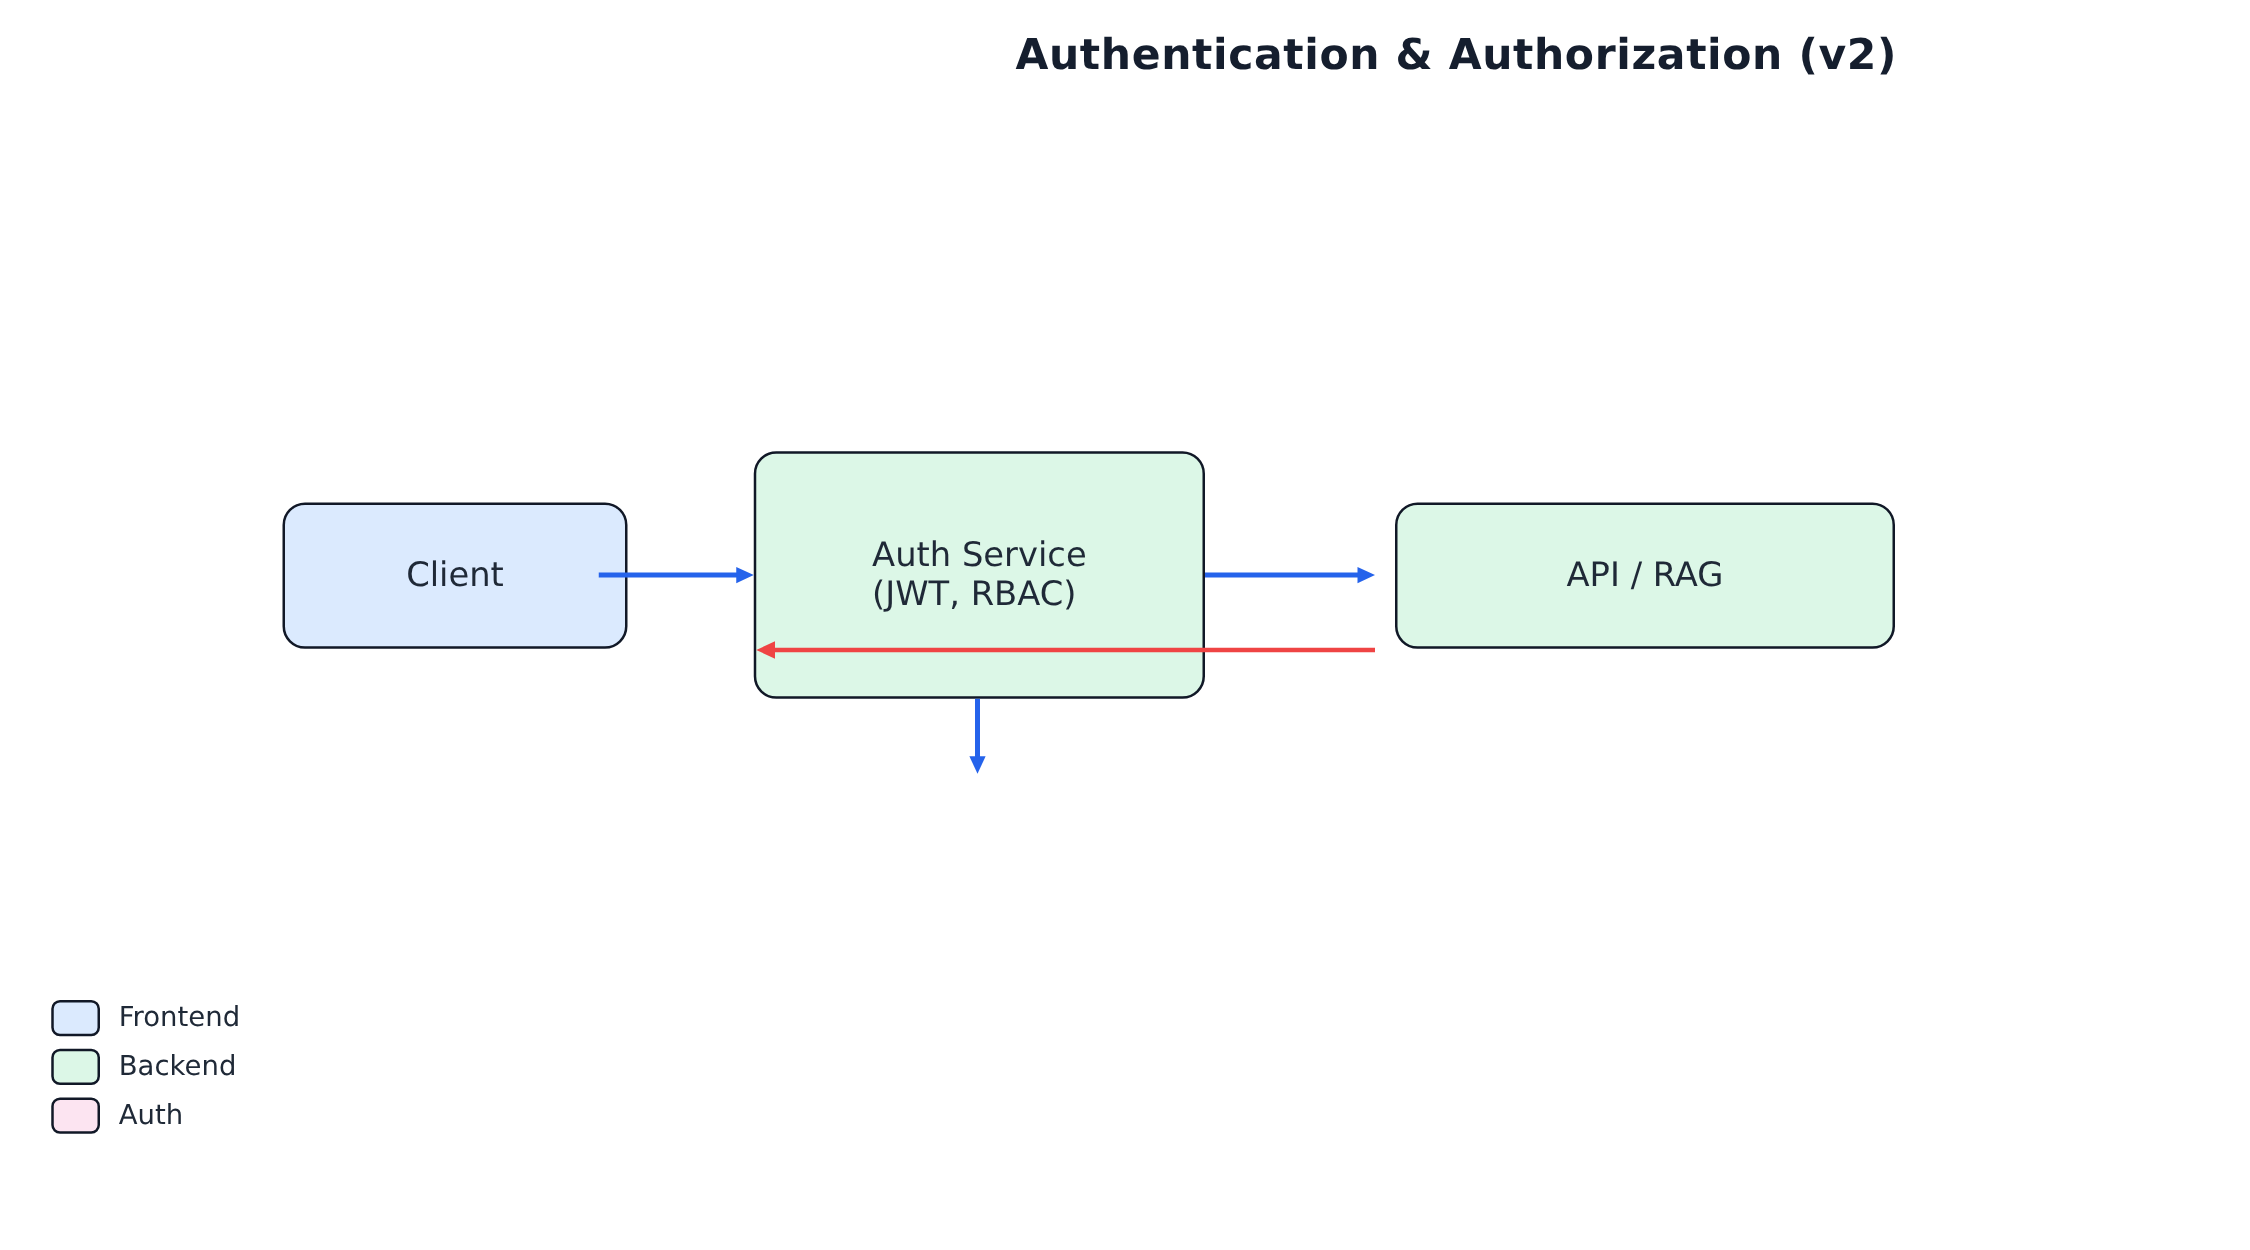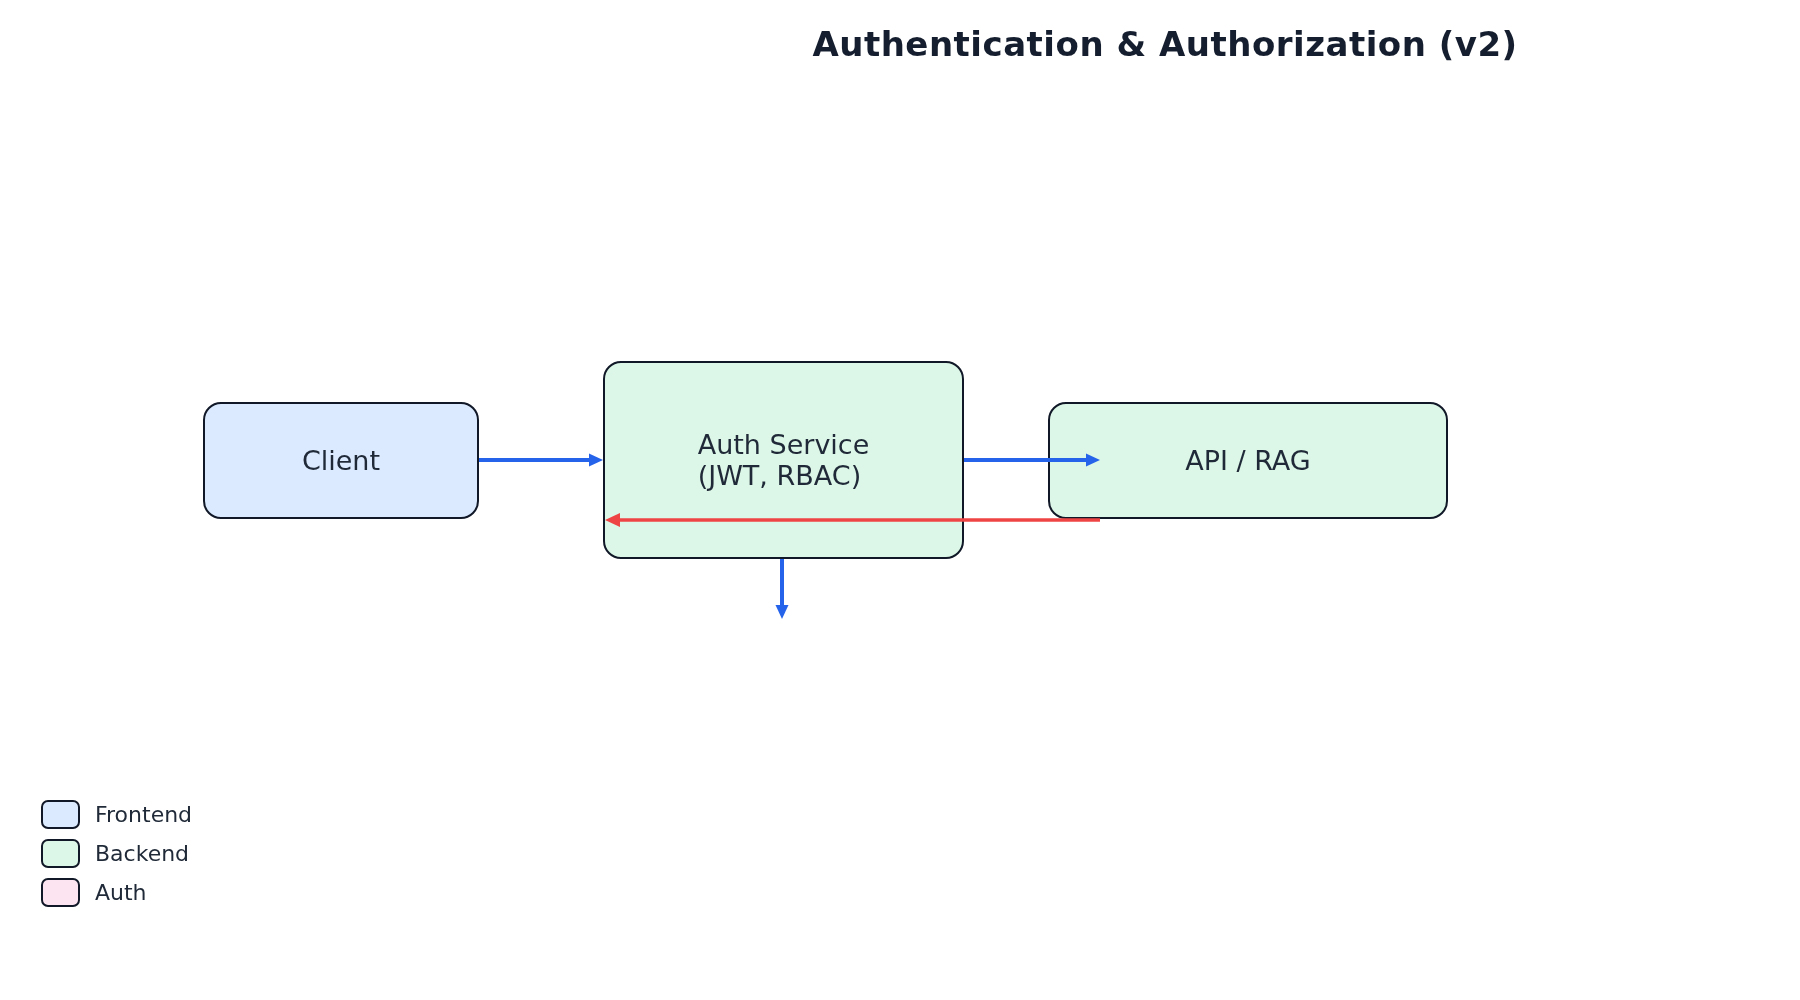--- a/index.html
+++ b/index.html
@@ -34,27 +34,27 @@
     display: flex;
     align-items: center;
     justify-content: center;
     color: var(--text);
     font-size: 27px;
     line-height: 1.16;
   }
   .node .label { text-align: left; }
   .node .label span { display: block; }
   .node.centered .label { text-align: center; }
-  .node-frontend { background: var(--frontend); }
+  .node-frontend { background: var(--frontend); margin-left: 23px; }
   .node-backend  { background: var(--backend); }
   .node-data     { background: var(--data); }
 
   #node-client { left: 203px; top: 402px; width: 276px; height: 117px; }
   #node-auth   { left: 603px; top: 361px; width: 361px; height: 198px; }
-  #node-api    { left: 1048px; top: 402px; width: 400px; height: 117px; }
+  #node-api    { left: 1116px; top: 402px; width: 400px; height: 117px; }
   #node-store  { left: 603px; top: 620px; width: 358px; height: 178px; }
 
   .edges {
     position: absolute;
     left: 0; top: 0;
     width: 1800px;
     height: 1000px;
     pointer-events: none;
     z-index: 5;
   }

